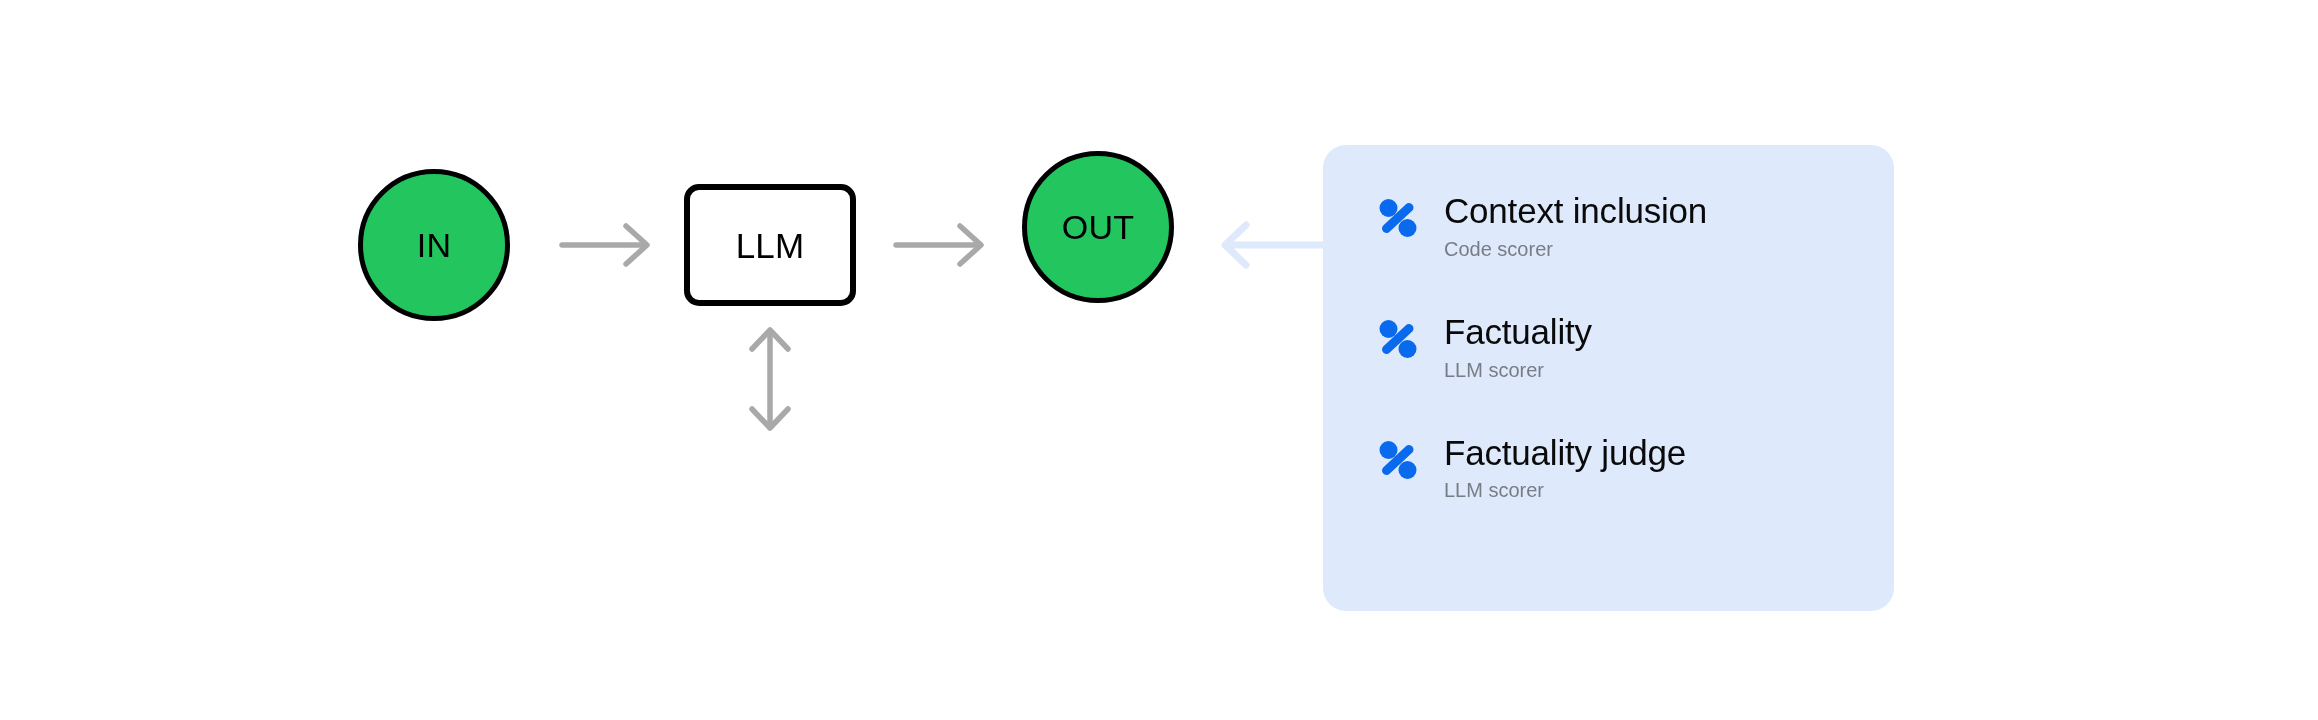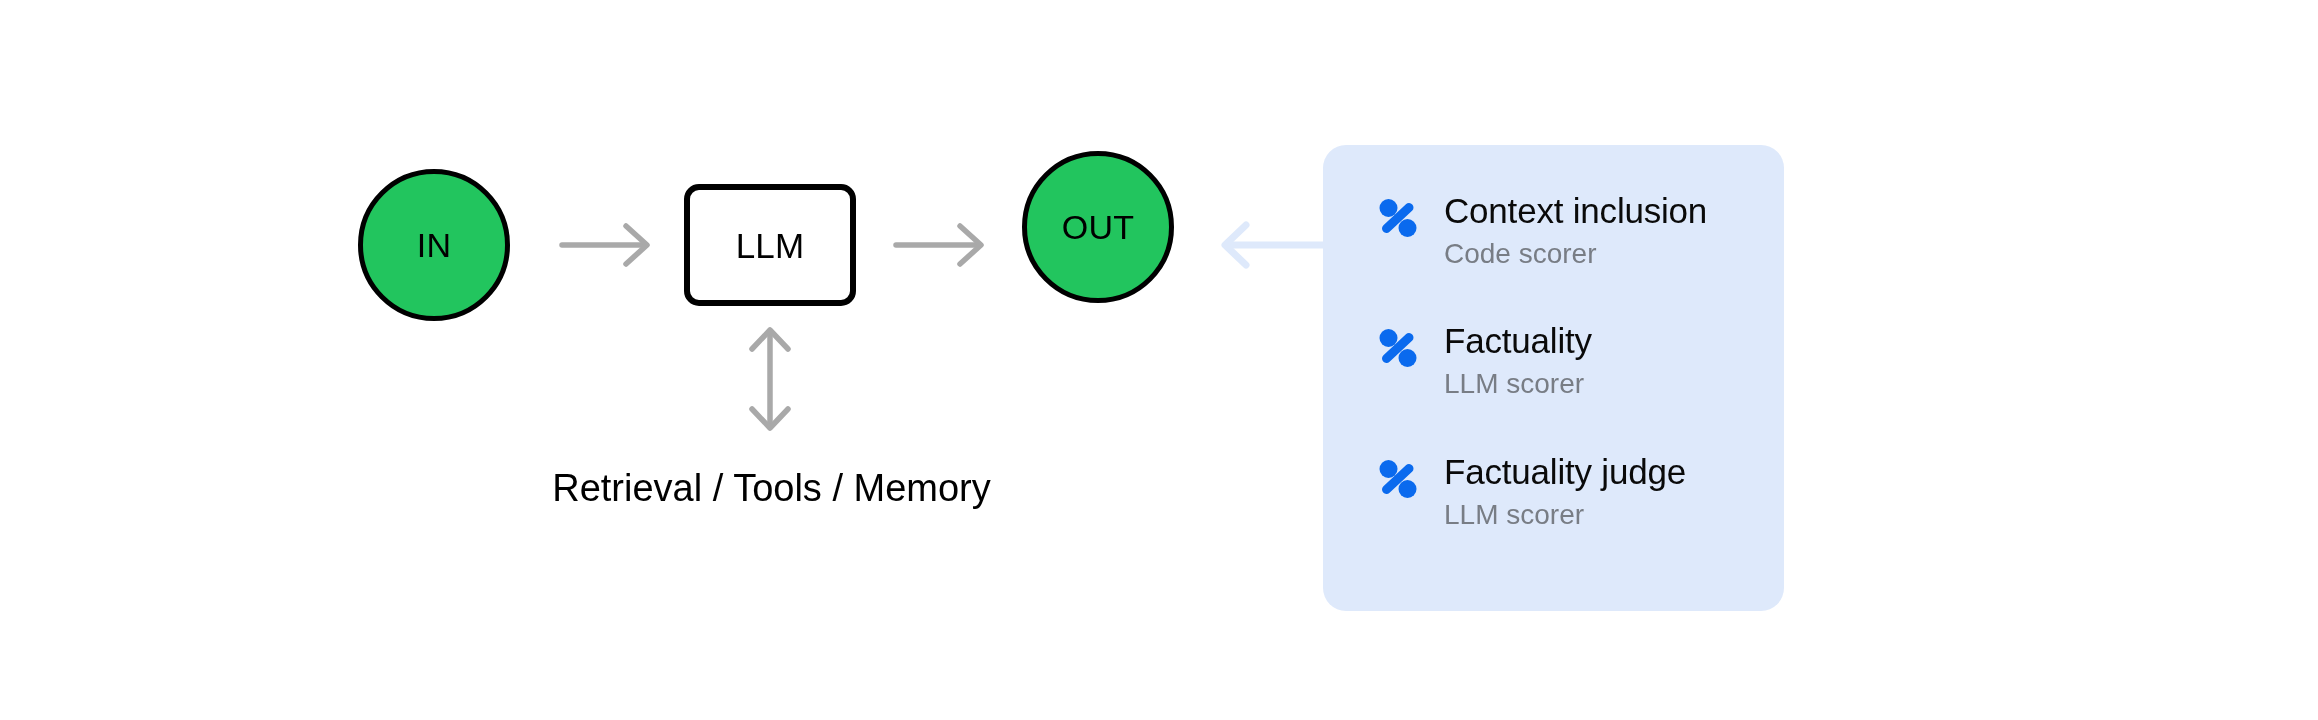--- a/index.html
+++ b/index.html
@@ -83,21 +83,21 @@
     line-height: 1.2;
     color: #000000;
     white-space: nowrap;
   }
 
   
   #scorer-panel {
     position: absolute;
     left: 1323px;
     top: 145px;
-    width: 461px;
+    width: 571px;
     height: 466px;
     background: #dee9fb;
     border-radius: 23px;
     box-sizing: border-box;
     padding: 47px 0 0 55px;
   }
   .scorer-item {
     display: flex;
     align-items: flex-start;
     margin-bottom: 52px;
@@ -113,21 +113,21 @@
   }
   .scorer-text { display: flex; flex-direction: column; }
   .scorer-title {
     font-size: 35px;
     line-height: 1.08;
     color: #0a0a0a;
     letter-spacing: -0.2px;
     white-space: nowrap;
   }
   .scorer-subtitle {
-    font-size: 28px;
+    font-size: 20px;
     line-height: 1.2;
     color: #787d85;
     margin-top: 7px;
     white-space: nowrap;
   }
 </style>
 </head>
 <body>
 
 <div id="canvas">
@@ -166,21 +166,20 @@
     <span class="node-label">OUT</span>
   </div>
 
   <svg id="arrow-scorers-out" class="arrow-svg" width="106" height="46" viewBox="0 0 106 46">
     <g fill="none" stroke="#dee9fb" stroke-width="7" stroke-linecap="round" stroke-linejoin="round">
       <line x1="104" y1="23" x2="6" y2="23"></line>
       <polyline points="26,3 5,23 26,43"></polyline>
     </g>
   </svg>
 
-  <div id="tools-caption">Retrieval / Tools / Memory</div>
 
   <div id="scorer-panel">
 
     <div class="scorer-item">
       <span class="scorer-icon">
         <svg width="40" height="40" viewBox="0 0 40 40">
           <circle cx="10.5" cy="10" r="9" fill="#0a6aee"></circle>
           <circle cx="29.5" cy="30" r="9" fill="#0a6aee"></circle>
           <line x1="8.5" y1="30.5" x2="31" y2="9.5" stroke="#0a6aee" stroke-width="9" stroke-linecap="round"></line>
         </svg>

